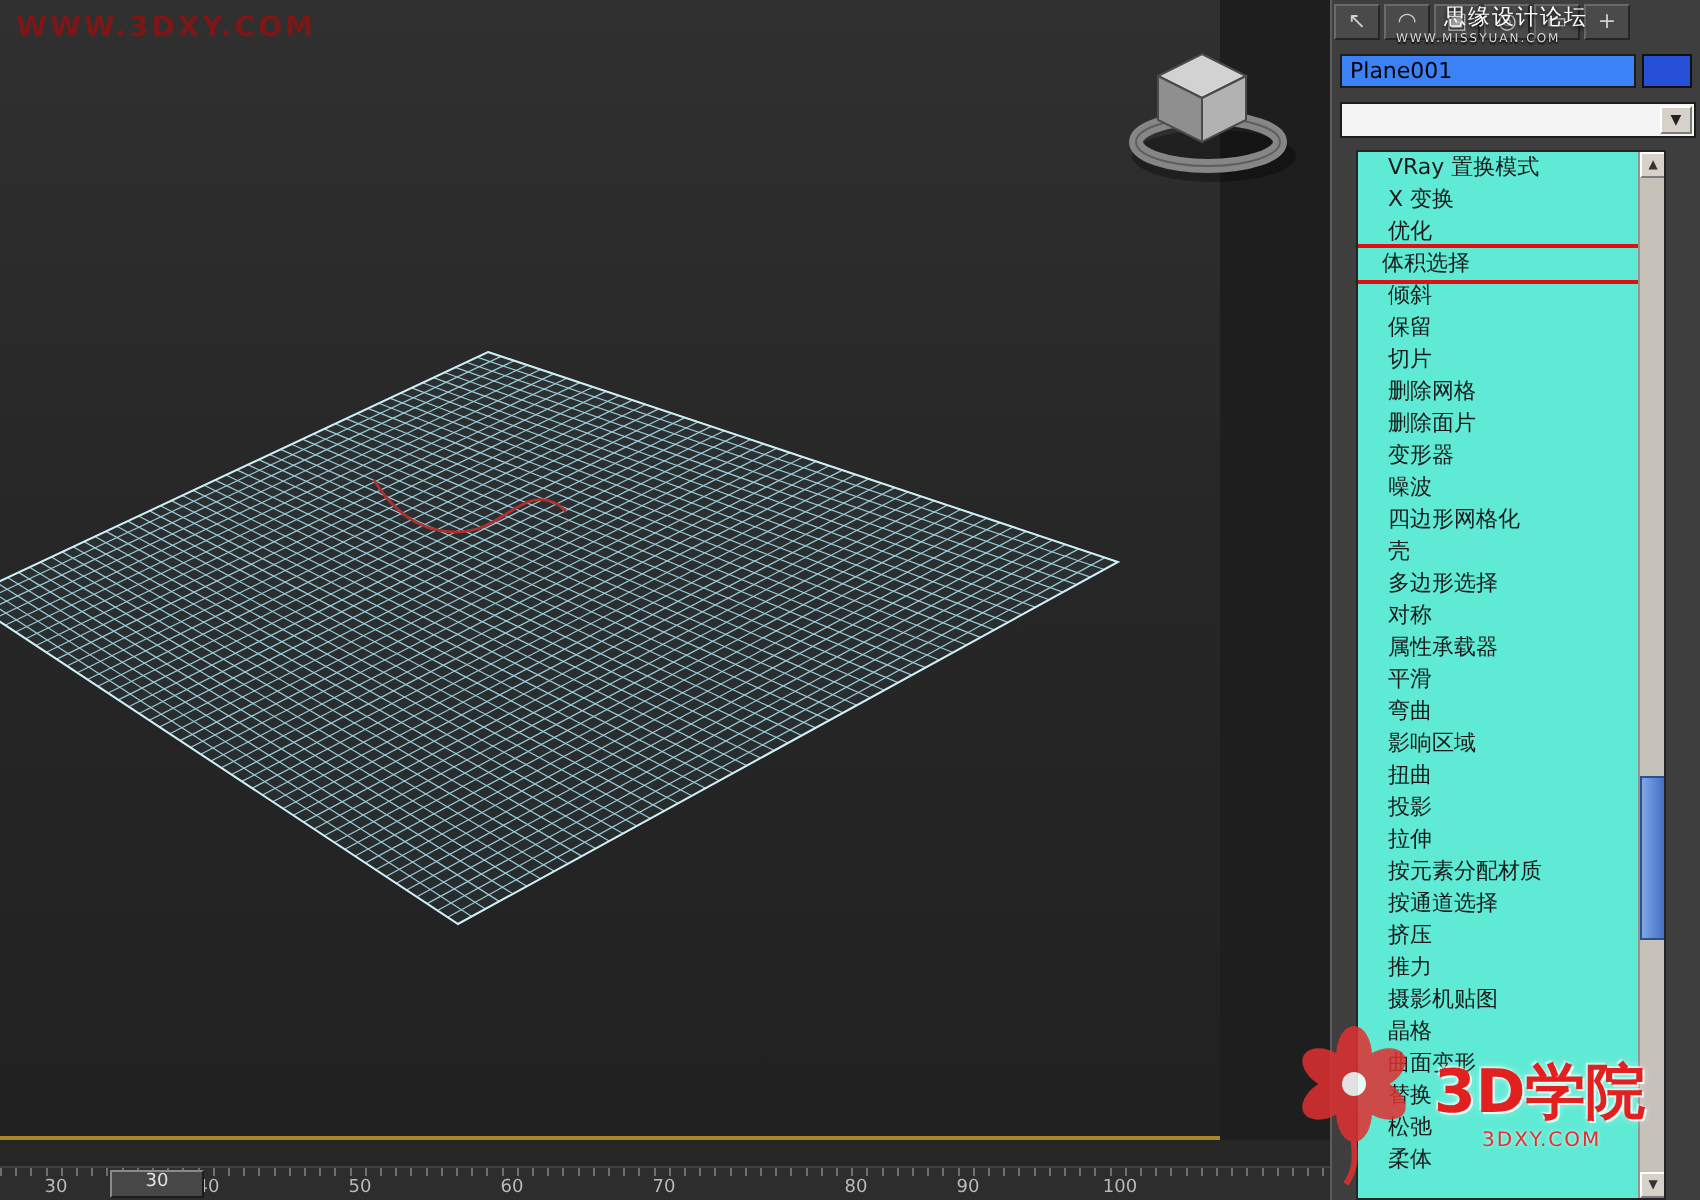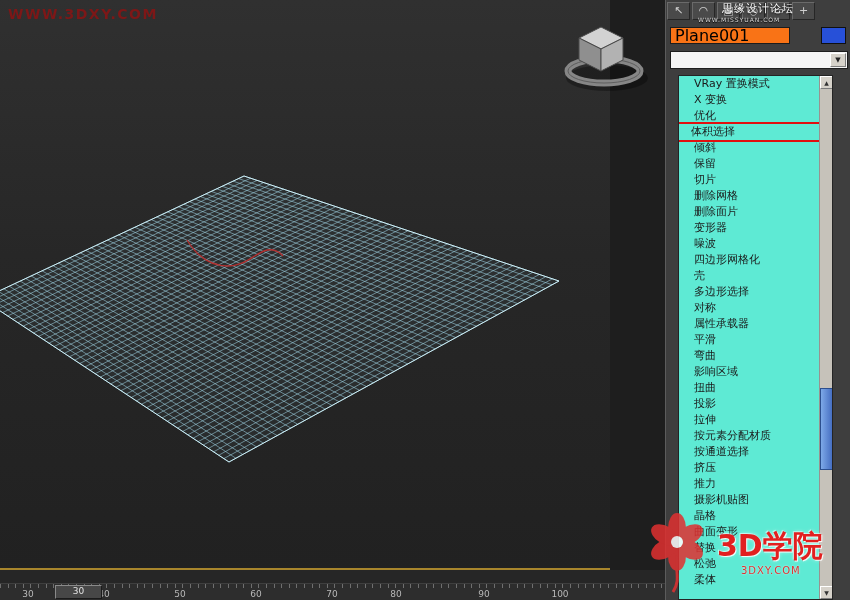--- a/index.html
+++ b/index.html
@@ -31,22 +31,22 @@
     border-left:1px solid #5c5c5c;}
   .tab-row{position:absolute;left:667px;top:2px;width:181px;height:20px;display:flex;gap:2px;z-index:2;}
   .tab-btn{width:23px;height:18px;background:#4a4a4a;border:1px solid #6a6a6a;
     border-right-color:#262626;border-bottom-color:#262626;color:#cfcfcf;
     font-size:11px;line-height:15px;text-align:center;}
   .forum-logo{position:absolute;left:698px;top:1px;z-index:6;pointer-events:none;}
   .forum-title{font-size:11px;font-weight:normal;color:#ffffff;letter-spacing:1px;
     text-shadow:0 1px 2px #000;margin-left:24px;}
   .forum-url{font-size:6px;color:#d8d8d8;letter-spacing:1px;text-shadow:0 1px 1px #000;}
 
-  .name-field{position:absolute;left:670px;top:27px;width:120px;height:17px;background:#f97316;
-    border:1px solid #1c1c1c;color:#000;font-size:16px;line-height:15px;padding:0 0 0 4px;
+  .name-field{position:absolute;left:670px;top:27px;width:148px;height:17px;background:#3b82f6;
+    border:1px solid #1c1c1c;color:#000;font-size:11px;line-height:15px;padding:0 0 0 4px;
     font-family:"DejaVu Sans",sans-serif;}
   .color-swatch{position:absolute;left:821px;top:27px;width:25px;height:17px;
     background:#2750d8;border:1px solid #101010;}
   .combo{position:absolute;left:670px;top:51px;width:178px;height:18px;background:#f4f4f4;
     border:1px solid #1c1c1c;}
   .combo-value{position:absolute;left:4px;top:1px;font-size:11px;color:#111;line-height:15px;}
   .combo-arrow{position:absolute;right:1px;top:1px;width:16px;height:14px;background:#d6d2ca;
     border:1px solid #fff;border-right-color:#7c7c7c;border-bottom-color:#7c7c7c;
     font-size:7px;line-height:13px;text-align:center;color:#222;}
 
@@ -198,21 +198,21 @@
 
   <div class="trackbar"></div>
   <div class="ruler">
     <div class="ruler-ticks"></div>
     <div>
         <span class="tl-num" style="left: 28px;">30</span>
         <span class="tl-num" style="left: 104px;">40</span>
         <span class="tl-num" style="left: 180px;">50</span>
         <span class="tl-num" style="left: 256px;">60</span>
         <span class="tl-num" style="left: 332px;">70</span>
-        <span class="tl-num" style="left: 396px;">80</span>
+        <span class="tl-num" style="left: 428px;">80</span>
         <span class="tl-num" style="left: 484px;">90</span>
         <span class="tl-num" style="left: 560px;">100</span>
       </div>
   </div>
   <div class="frame-box">30</div>
 
   <div class="panel"></div>
   <div class="tab-row">
       <div class="tab-btn">↖</div>
       <div class="tab-btn">◠</div>

